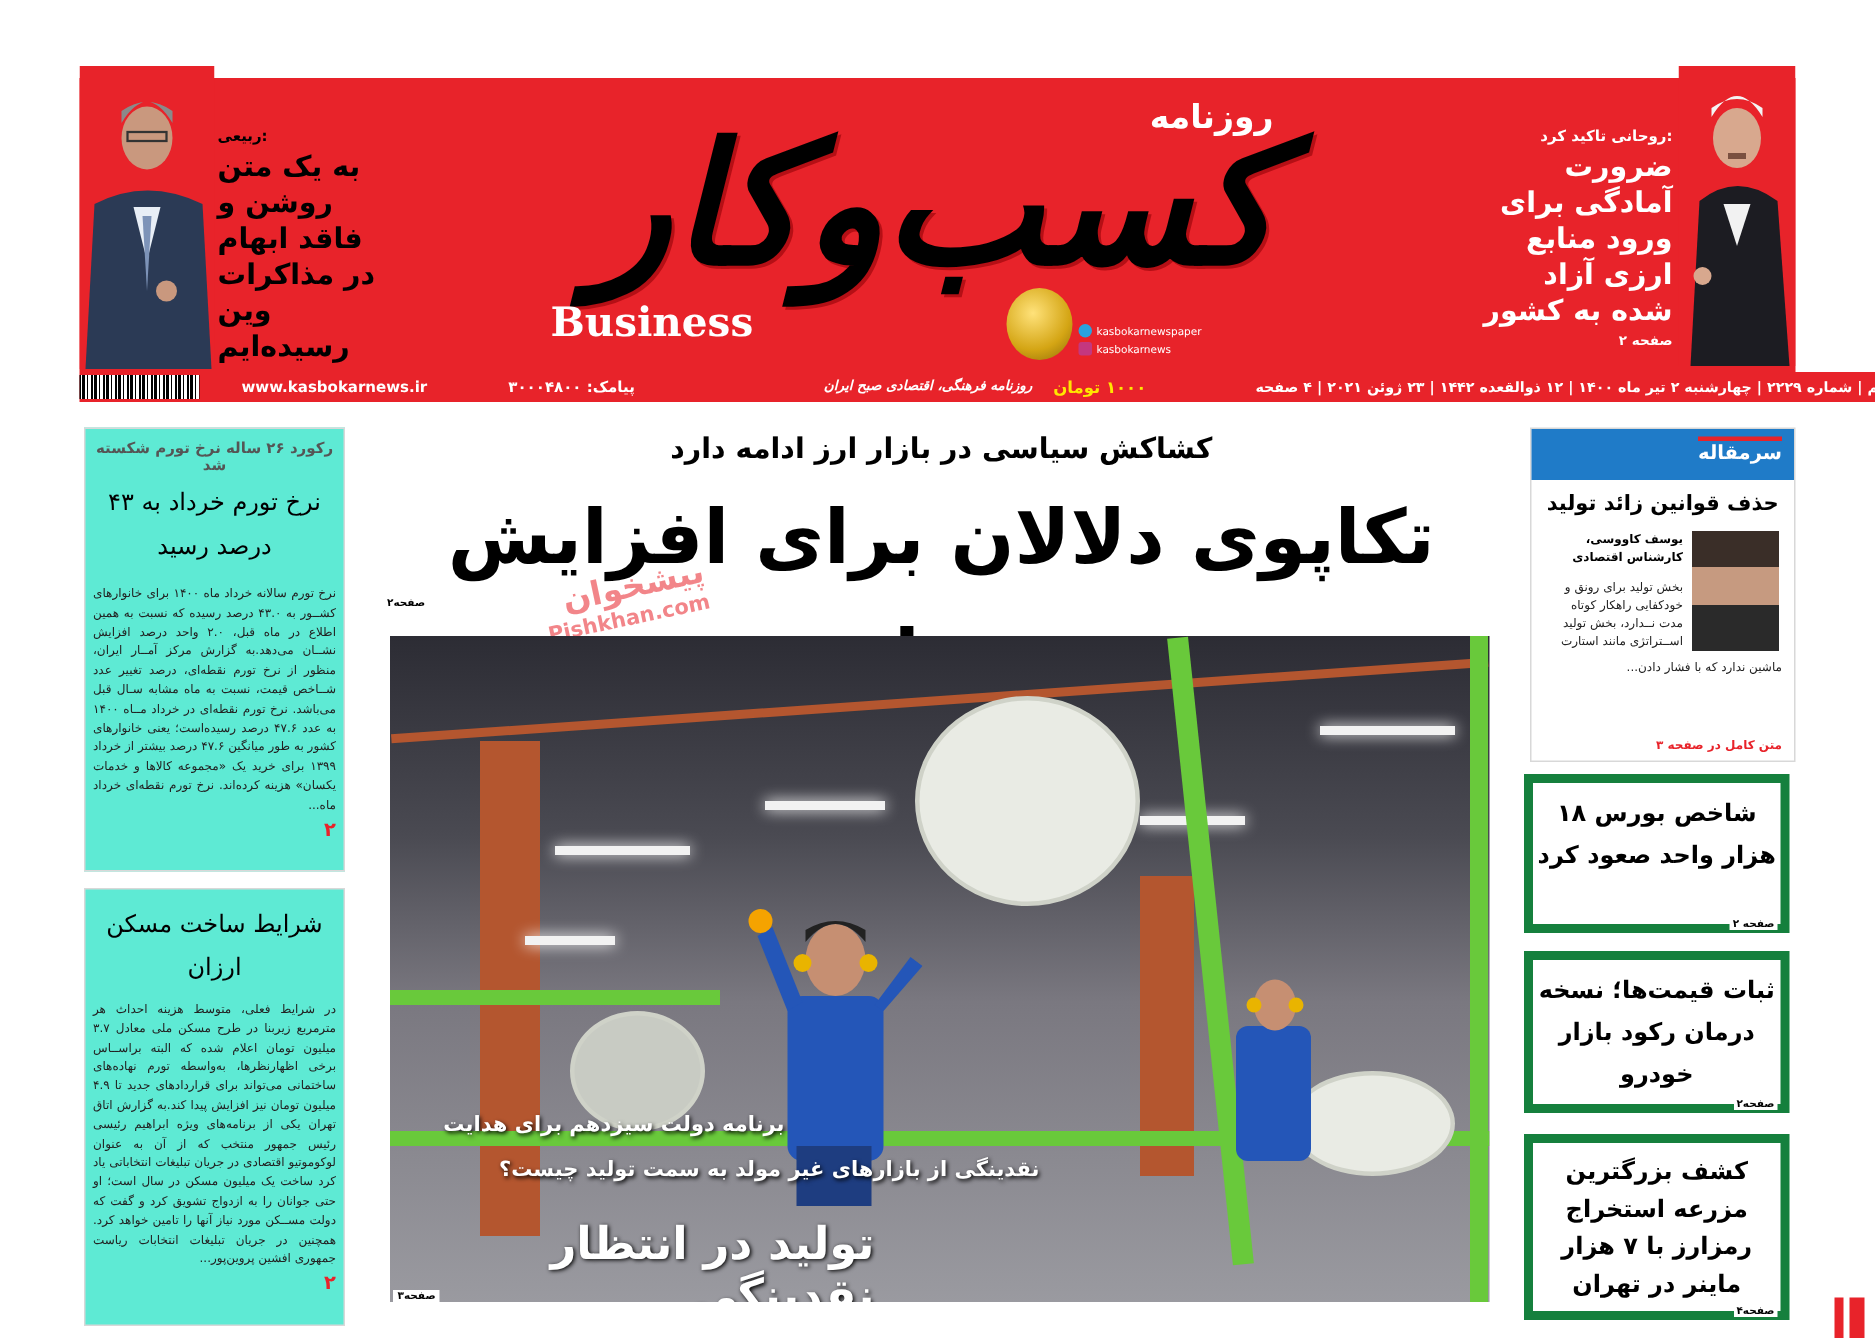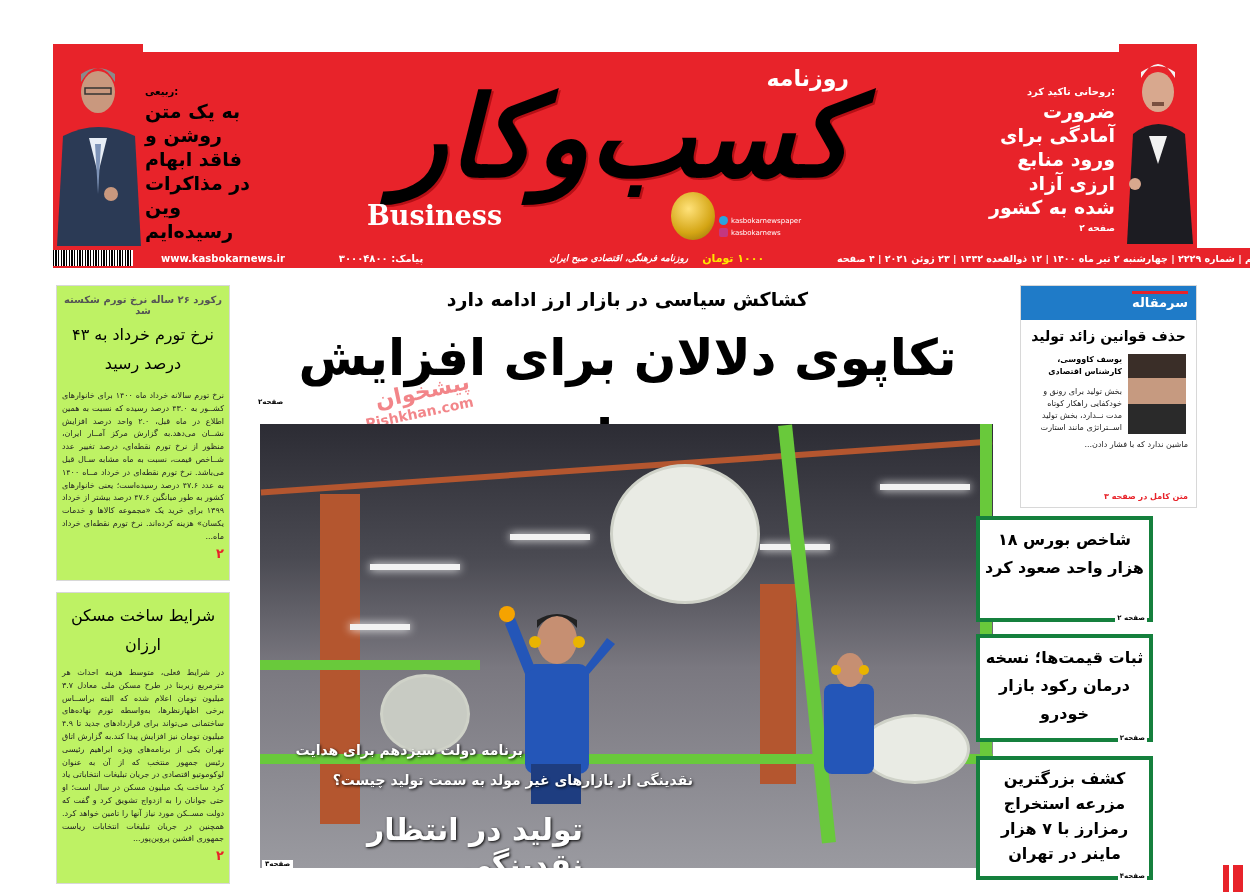--- a/index.html
+++ b/index.html
@@ -118,37 +118,37 @@
   }
   .editorial .excerpt-tail {
     position: absolute; right: 8px; top: 86px; width: 160px; text-align: right;
     font-size: 8px; direction: rtl; color: #222;
   }
   .editorial .more {
     position: absolute; right: 8px; bottom: 6px; color: #e8232a; font-size: 8px; font-weight: bold; direction: rtl;
   }
 
   .side-box {
-    position: absolute; left: 976px; width: 177px; background: #fff;
-    border: 4px solid #15803d; text-align: center; direction: rtl;
+    position: absolute; left: 1016px; width: 177px; background: #fff;
+    border: 6px solid #15803d; text-align: center; direction: rtl;
   }
   .side-box .headline { font-size: 16px; font-weight: bold; line-height: 28px; padding-top: 6px; }
   .side-box .page-ref {
     position: absolute; right: 2px; bottom: -4px; font-size: 7px; font-weight: bold; background: #fff; padding: 0 2px;
   }
 
   .corner-mark {
     position: absolute; left: 1213px; top: 865px; width: 30px; height: 27px;
   }
   .corner-mark .b1 { position: absolute; right: 0; top: 0; width: 10px; height: 27px; background: #e8232a; }
   .corner-mark .b2 { position: absolute; right: 14px; top: 0; width: 6px; height: 27px; background: #e8232a; }
 
   
   .left-box {
-    position: absolute; left: 56px; width: 174px; background: #bef264;
+    position: absolute; left: 56px; width: 174px; background: #5eead4;
     border: 1px solid #d8d8d8; direction: rtl; text-align: right; padding: 0 5px;
   }
   .left-box .kicker { font-size: 10px; font-weight: bold; color: #555; text-align: center; margin-top: 8px; }
   .left-box .headline { font-size: 16px; font-weight: normal; line-height: 29px; text-align: center; margin-top: 4px; }
   .left-box .body { font-size: 8px; line-height: 12.8px; color: #222; margin-top: 12px; text-align: justify; }
   .left-box .page-num { color: #e8232a; font-size: 13px; font-weight: bold; margin-top: 2px; }
 
   
   .surtitle {
     position: absolute; left: 260px; top: 288px; width: 735px; text-align: center;

